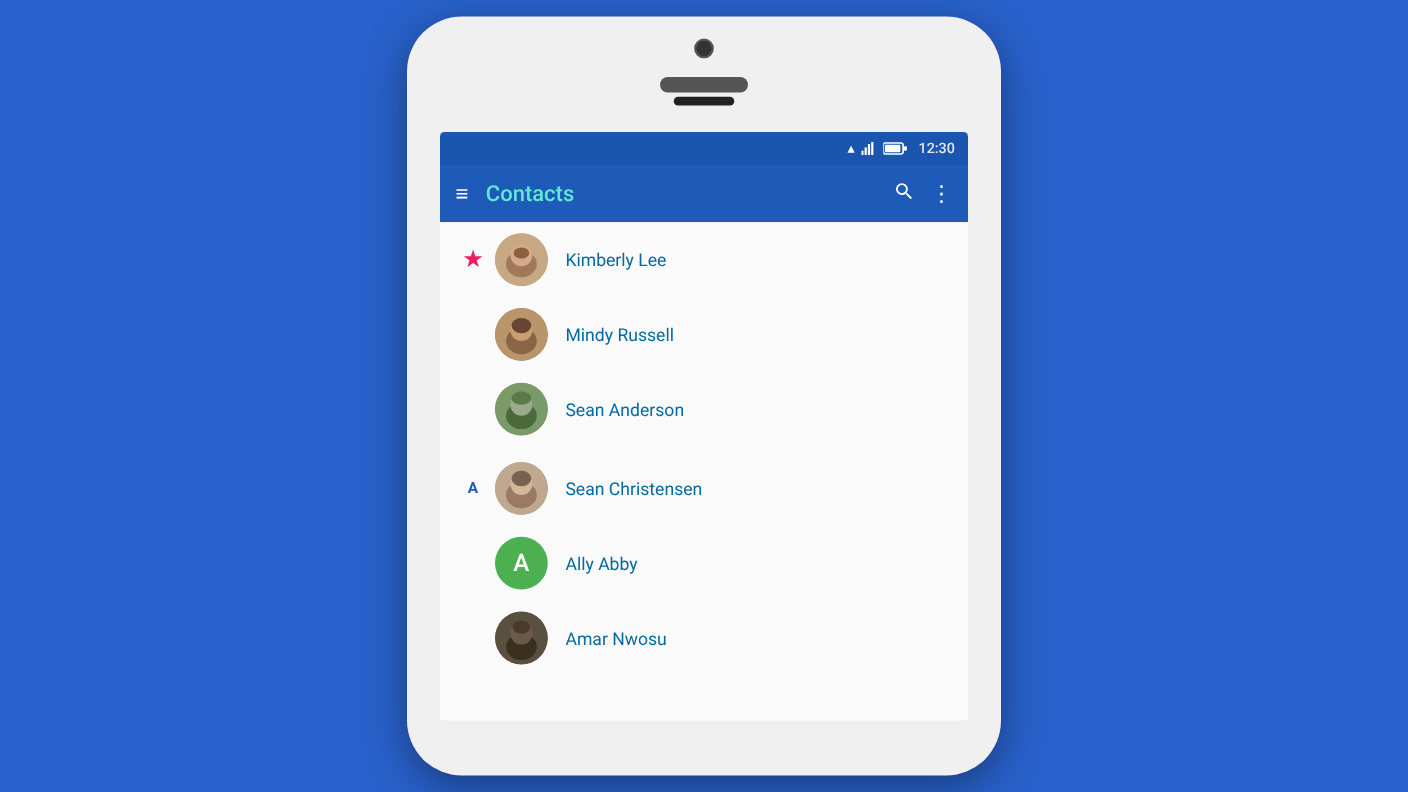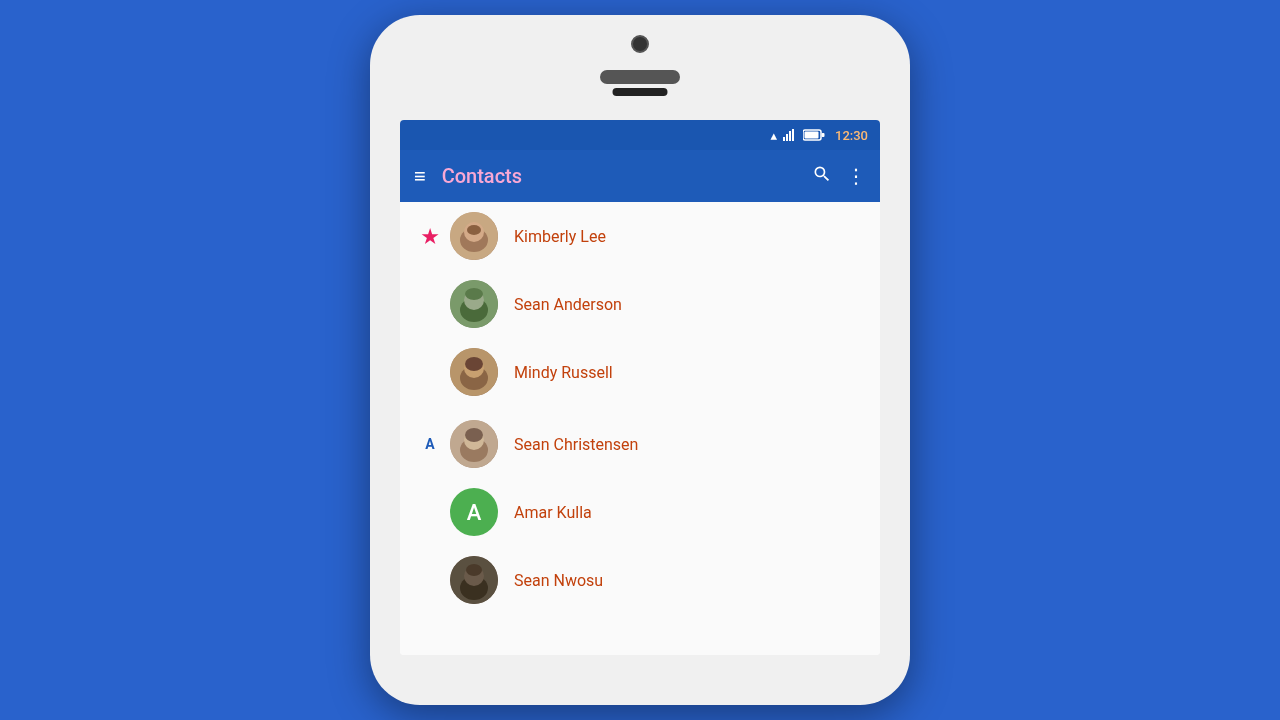--- a/index.html
+++ b/index.html
@@ -100,21 +100,21 @@
       flex-shrink: 0;
     }
 
     .status-icons {
       display: flex;
       align-items: center;
       gap: 4px;
     }
 
     .status-time {
-      color: #fdba74;
+      color: #e5e5e5;
       font-size: 13px;
       font-weight: 500;
       margin-left: 6px;
     }
 
     
     .app-bar {
       background: #1e5bb8;
       height: 52px;
       display: flex;
@@ -125,21 +125,21 @@
 
     .hamburger-icon {
       color: white;
       font-size: 20px;
       cursor: pointer;
       margin-right: 16px;
       line-height: 1;
     }
 
     .app-title {
-      color: #f9a8d4;
+      color: #5eead4;
       font-size: 20px;
       font-weight: 500;
       flex: 1;
     }
 
     .search-icon {
       color: white;
       font-size: 20px;
       cursor: pointer;
       margin-right: 14px;
@@ -205,21 +205,21 @@
       justify-content: center;
       font-size: 22px;
       font-weight: 500;
       color: white;
       flex-shrink: 0;
       margin-right: 16px;
     }
 
     .contact-name {
       font-size: 16px;
-      color: #c2410c;
+      color: #0369a1;
       font-weight: 400;
     }
 
     
     .contacts-list::-webkit-scrollbar {
       width: 4px;
     }
     .contacts-list::-webkit-scrollbar-track {
       background: transparent;
     }
@@ -305,44 +305,44 @@
               <ellipse cx="24" cy="28" rx="14" ry="12" fill="#a0785a"></ellipse>
               <circle cx="24" cy="20" r="10" fill="#d4aa88"></circle>
               <ellipse cx="24" cy="18" rx="7" ry="5" fill="#8a6040"></ellipse>
             </svg>
           </div>
           <span class="contact-name">Kimberly Lee</span>
         </div>
 
         <div class="contact-item">
           <div class="contact-side"></div>
+          <div class="avatar avatar-mindy">
+            <svg width="48" height="48" viewBox="0 0 48 48">
+              <circle cx="24" cy="24" r="24" fill="#b8956a"></circle>
+              <ellipse cx="24" cy="30" rx="14" ry="12" fill="#8a6545"></ellipse>
+              <circle cx="24" cy="20" r="10" fill="#c8a070"></circle>
+              <ellipse cx="24" cy="16" rx="9" ry="7" fill="#6a4535"></ellipse>
+            </svg>
+          </div>
+          <span class="contact-name">Mindy Russell</span>
+        </div>
+
+        <div class="contact-item">
+          <div class="contact-side"></div>
           <div class="avatar avatar-sean">
             <svg width="48" height="48" viewBox="0 0 48 48">
               <circle cx="24" cy="24" r="24" fill="#7a9a6a"></circle>
               <ellipse cx="24" cy="30" rx="14" ry="12" fill="#4a6a3a"></ellipse>
               <circle cx="24" cy="20" r="10" fill="#9aaa8a"></circle>
               <ellipse cx="24" cy="14" rx="9" ry="6" fill="#5a7a4a"></ellipse>
             </svg>
           </div>
           <span class="contact-name">Sean Anderson</span>
         </div>
 
-        <div class="contact-item">
-          <div class="contact-side"></div>
-          <div class="avatar avatar-mindy">
-            <svg width="48" height="48" viewBox="0 0 48 48">
-              <circle cx="24" cy="24" r="24" fill="#b8956a"></circle>
-              <ellipse cx="24" cy="30" rx="14" ry="12" fill="#8a6545"></ellipse>
-              <circle cx="24" cy="20" r="10" fill="#c8a070"></circle>
-              <ellipse cx="24" cy="16" rx="9" ry="7" fill="#6a4535"></ellipse>
-            </svg>
-          </div>
-          <span class="contact-name">Mindy Russell</span>
-        </div>
-
         <div style="padding: 4px 0 0 0;">
         </div>
 
         <div class="contact-item">
           <div class="contact-side">
             <span class="section-label" style="padding:0;">A</span>
           </div>
           <div class="avatar avatar-abby">
             <svg width="48" height="48" viewBox="0 0 48 48">
               <circle cx="24" cy="24" r="24" fill="#c0a890"></circle>
@@ -351,33 +351,33 @@
               <ellipse cx="24" cy="15" rx="9" ry="7" fill="#7a6050"></ellipse>
             </svg>
           </div>
           <span class="contact-name">Sean Christensen</span>
         </div>
 
 
         <div class="contact-item">
           <div class="contact-side"></div>
           <div class="avatar-letter" style="background-color:#4CAF50;">A</div>
-          <span class="contact-name">Amar Kulla</span>
+          <span class="contact-name">Ally Abby</span>
         </div>
 
         <div class="contact-item">
           <div class="contact-side"></div>
           <div class="avatar avatar-amar">
             <svg width="48" height="48" viewBox="0 0 48 48">
               <circle cx="24" cy="24" r="24" fill="#5a5040"></circle>
               <ellipse cx="24" cy="32" rx="14" ry="12" fill="#3a3020"></ellipse>
               <circle cx="24" cy="20" r="10" fill="#6a5a4a"></circle>
               <ellipse cx="24" cy="14" rx="8" ry="6" fill="#4a3a2a"></ellipse>
             </svg>
           </div>
-          <span class="contact-name">Sean Nwosu</span>
+          <span class="contact-name">Amar Nwosu</span>
         </div>
 
       </div>
     </div>
 
   </div>
 </div>
 
 </body></html>

